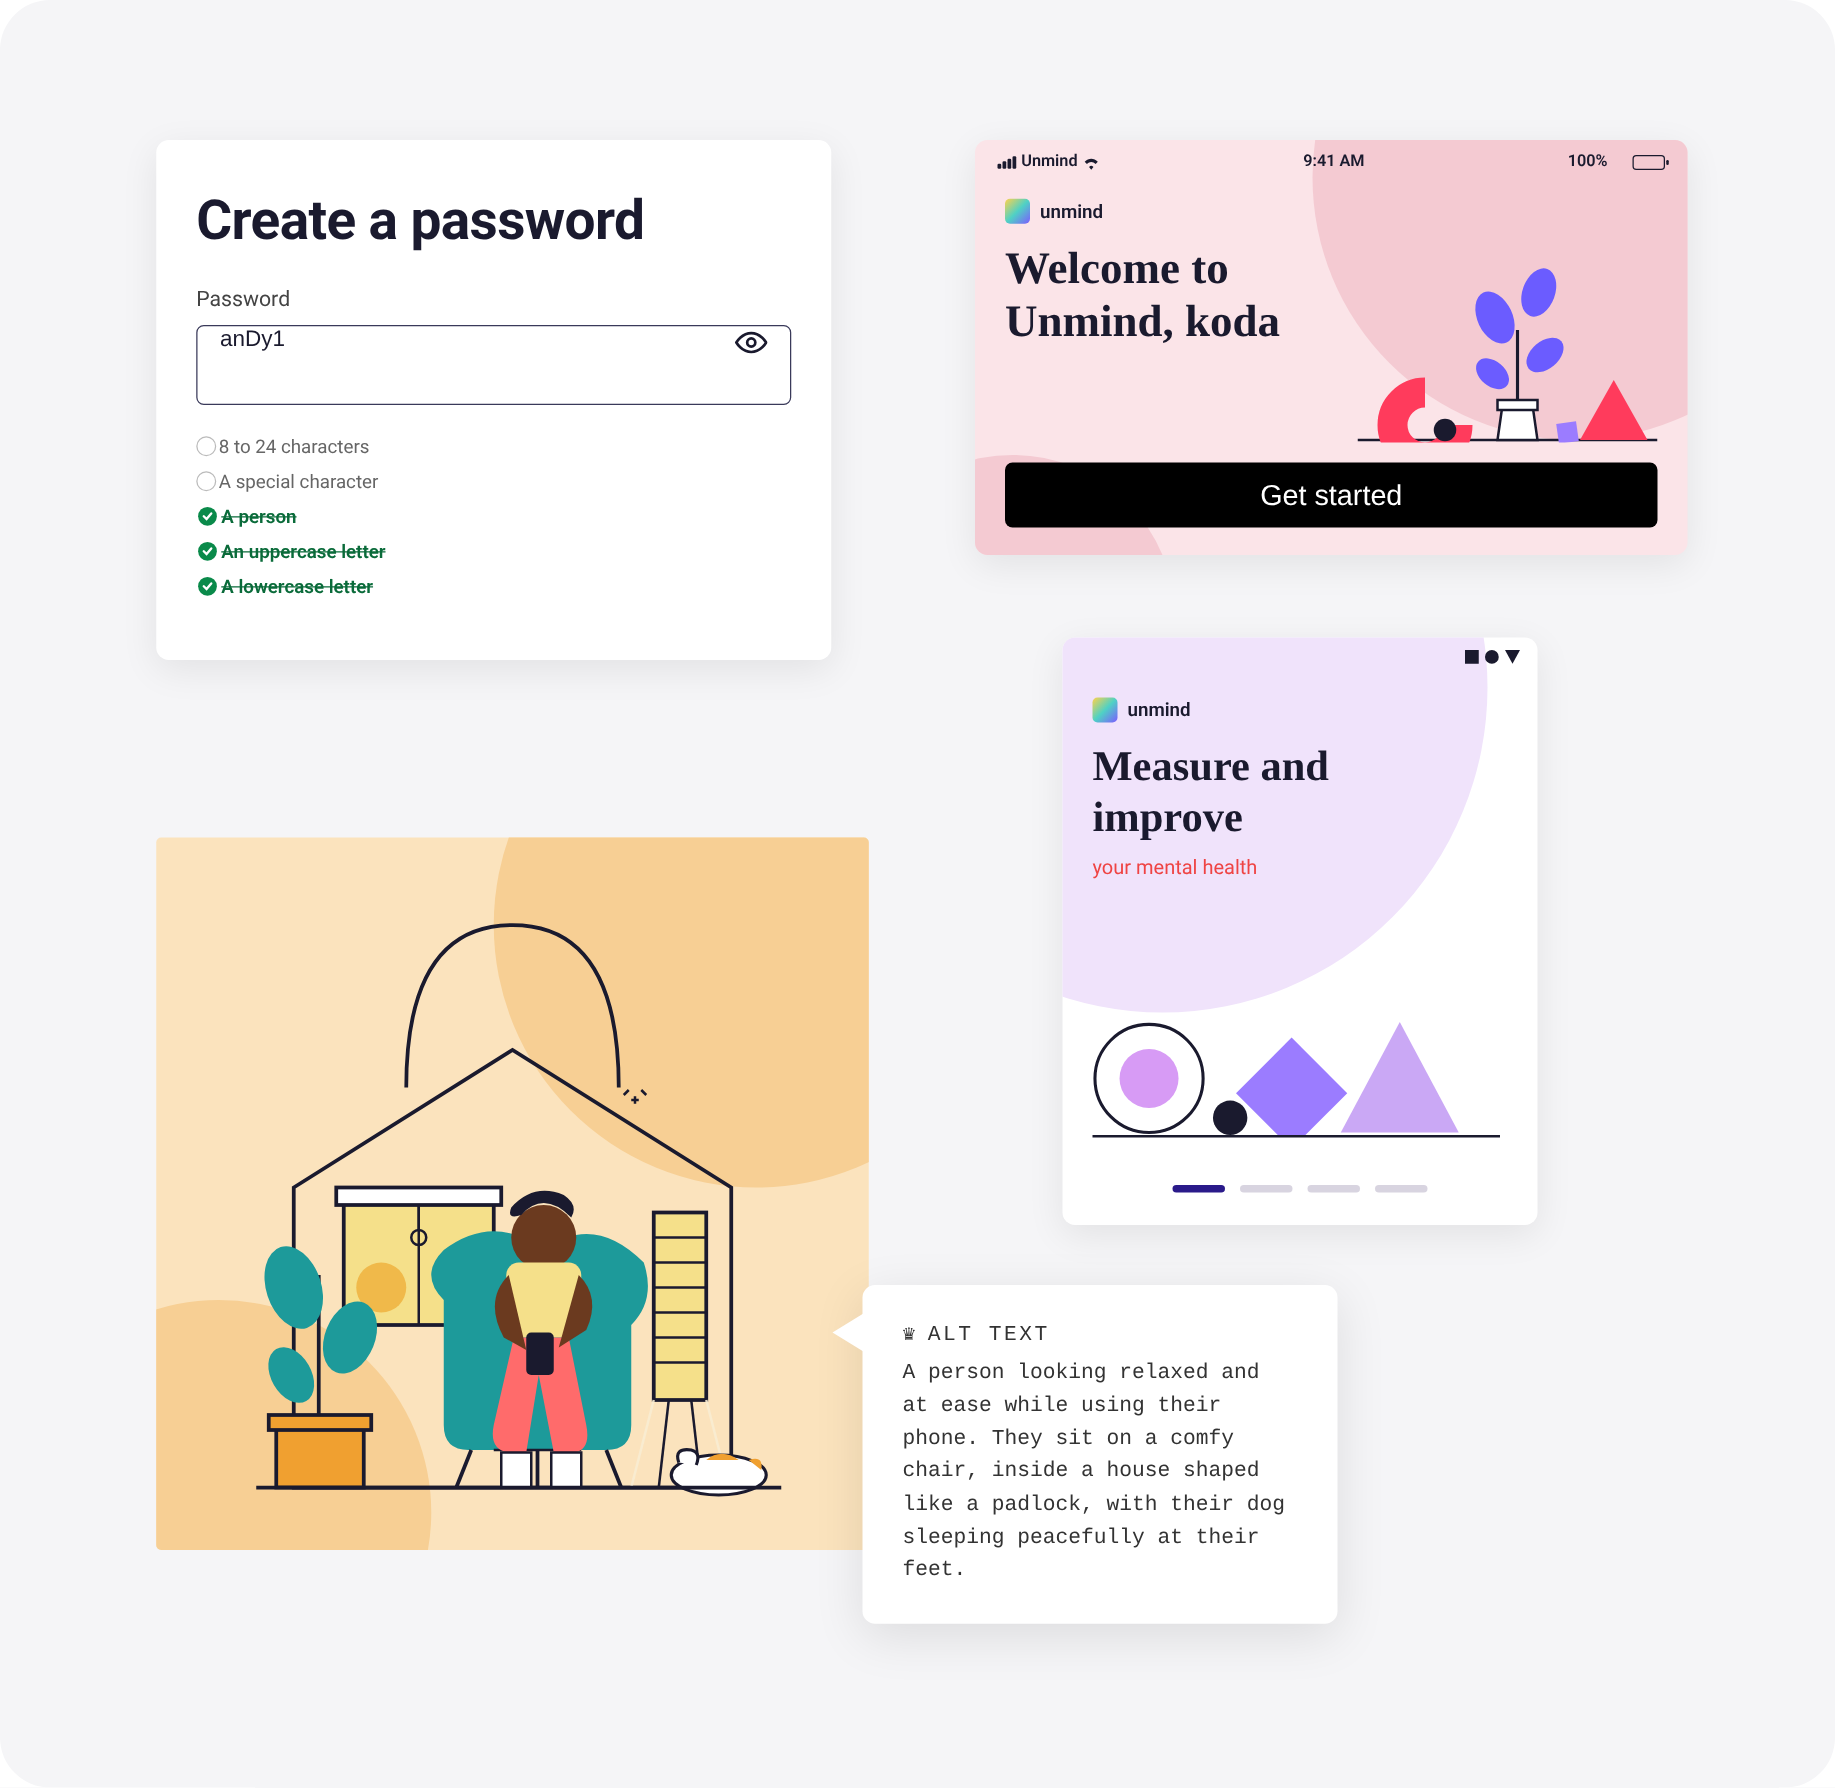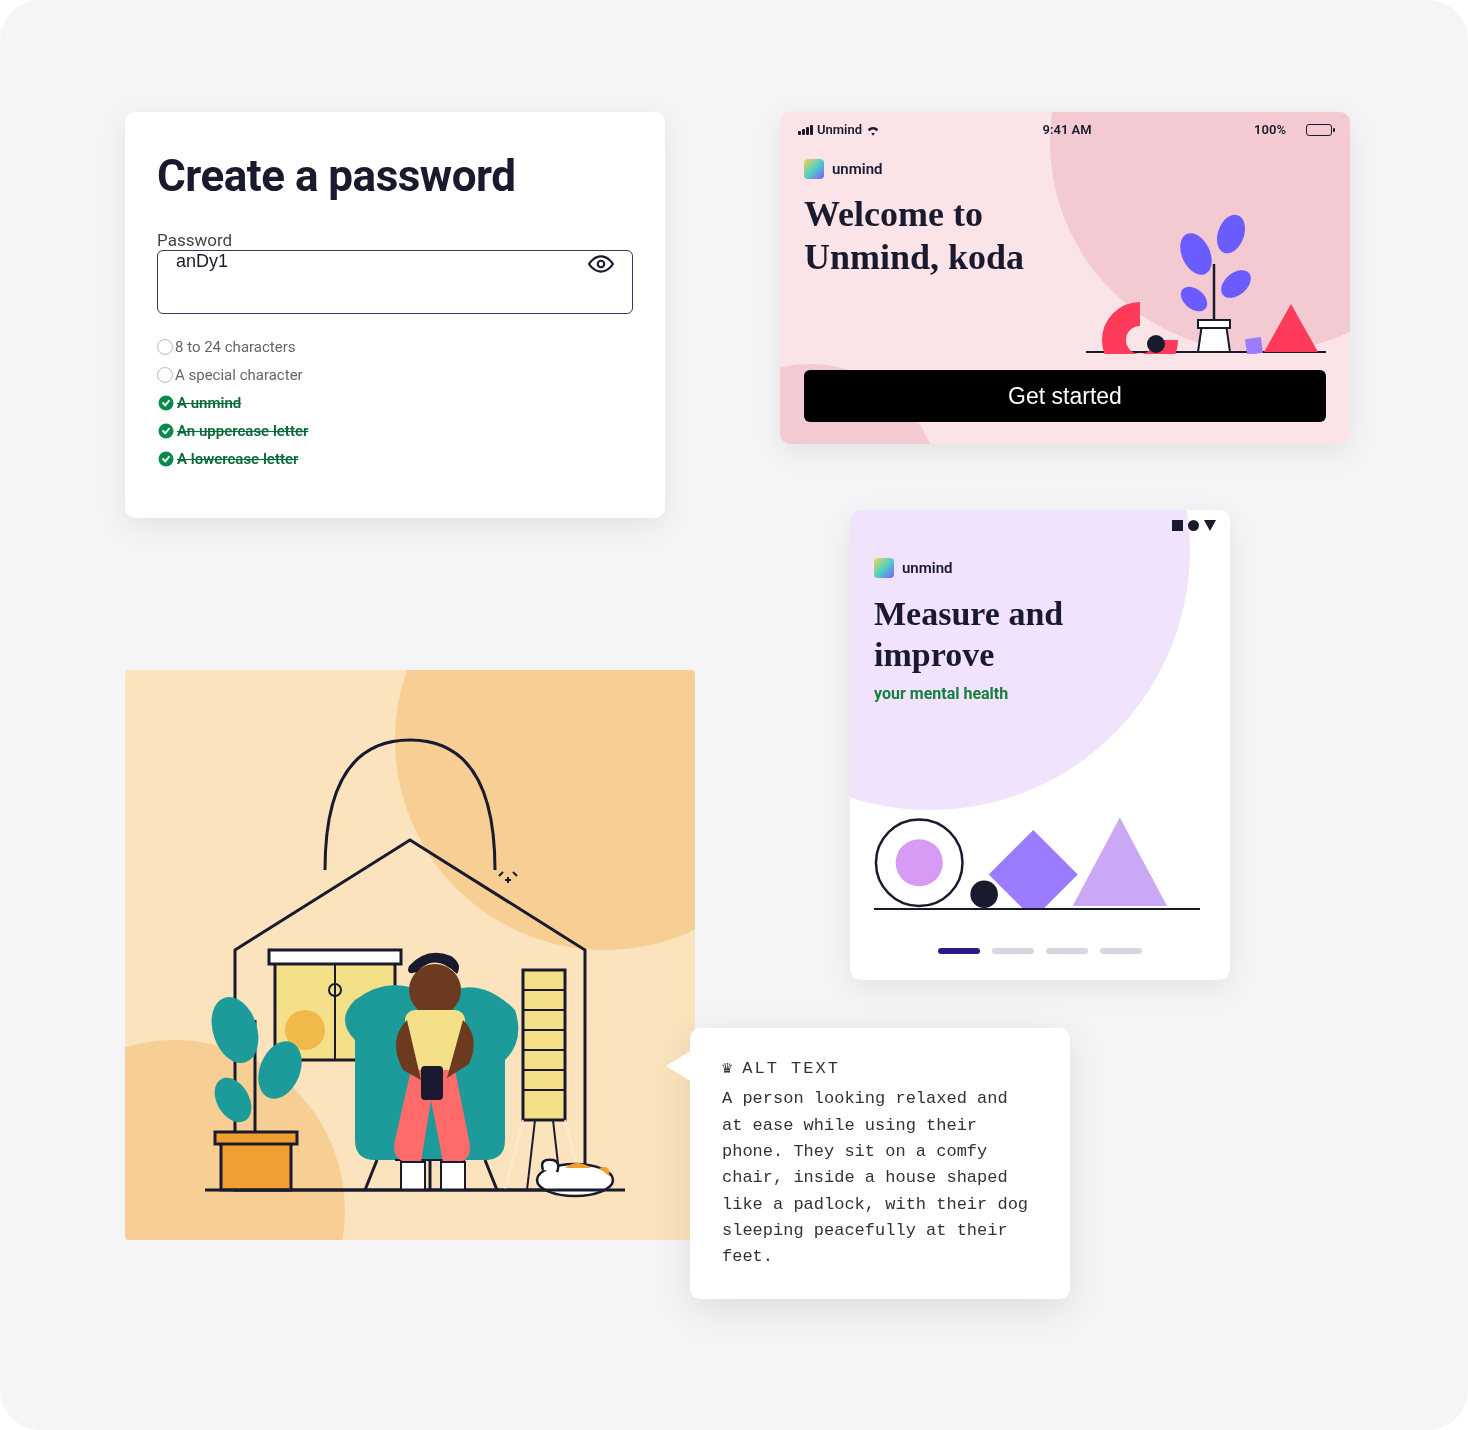--- a/index.html
+++ b/index.html
@@ -30,20 +30,21 @@
 .pw-title {
   font-size: 44px;
   font-weight: 700;
   color: #1a1a2e;
   margin-bottom: 28px;
   letter-spacing: -0.5px;
 }
 .pw-label {
   font-size: 17px;
   color: #444;
+  margin-bottom: 10px;
 }
 .pw-input-wrap {
   position: relative;
   border: 1.5px solid #3a3a5a;
   border-radius: 6px;
   height: 64px;
   display: flex;
   align-items: flex-start;
   padding: 0 18px;
   margin-bottom: 24px;
@@ -200,23 +201,22 @@
   font-family: Georgia, "Times New Roman", serif;
   font-size: 34px;
   font-weight: 700;
   color: #1a1a2e;
   padding: 16px 24px 4px 24px;
   line-height: 1.2;
 }
 .measure-sub {
   position: relative;
   font-size: 16px;
-  color: #15803d;
+  color: #ef4444;
   padding: 4px 24px;
-  font-weight: bold;
 }
 .shapes-row {
   position: absolute;
   left: 24px; right: 24px; bottom: 70px;
   height: 120px;
   border-bottom: 2px solid #1a1a2e;
 }
 .dots-row {
   position: absolute;
   left: 0; right: 0; bottom: 26px;
@@ -287,21 +287,21 @@
       </li>
       <li class="pw-rule">
         <span class="rule-circle"></span>
         <span class="rule-text-pending">A special character</span>
       </li>
       <li class="pw-rule">
         <svg class="rule-check" viewBox="0 0 24 24">
             <circle cx="12" cy="12" r="10" fill="#0a8a4a"></circle>
             <path d="M8 12l3 3 5-6" stroke="#fff" stroke-width="2.5" fill="none" stroke-linecap="round"></path>
           </svg>
-        <span class="rule-text-done">A unmind</span>
+        <span class="rule-text-done">A person</span>
       </li>
       <li class="pw-rule">
         <svg class="rule-check" viewBox="0 0 24 24">
             <circle cx="12" cy="12" r="10" fill="#0a8a4a"></circle>
             <path d="M8 12l3 3 5-6" stroke="#fff" stroke-width="2.5" fill="none" stroke-linecap="round"></path>
           </svg>
         <span class="rule-text-done">An uppercase letter</span>
       </li>
       <li class="pw-rule">
         <svg class="rule-check" viewBox="0 0 24 24">

